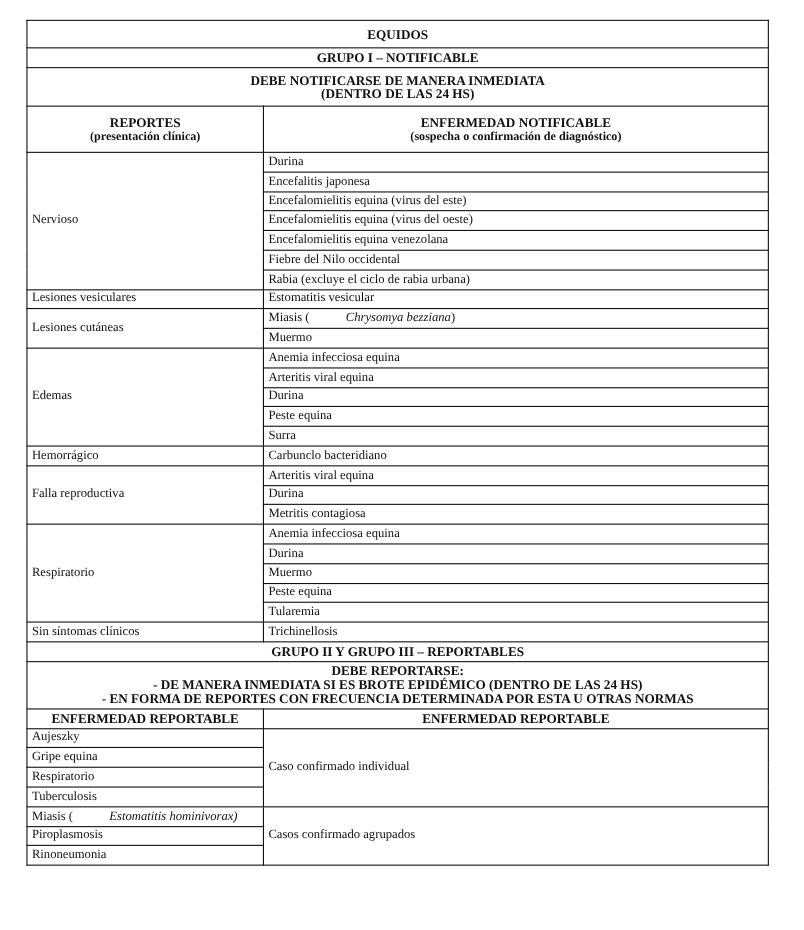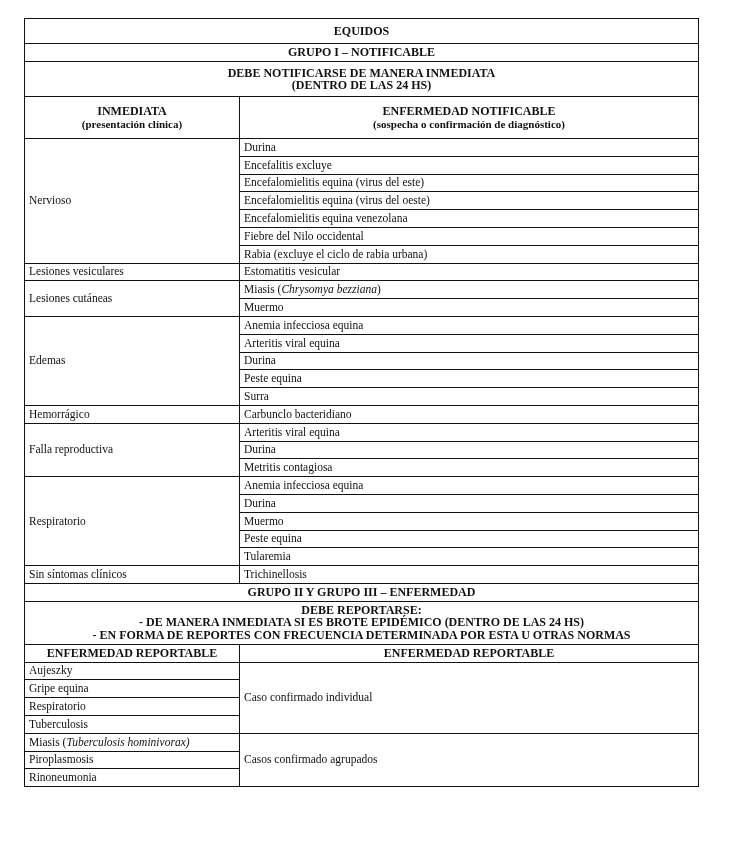--- a/index.html
+++ b/index.html
@@ -13,21 +13,21 @@
   col.c2 { width: 459px; }
   .hdr { text-align: center; font-weight: bold; font-size: 12px; margin-top: 28px; }
   .sub { font-size: 11px; }
   .h26 { height: 24px; }
   .h19 { height: 17px; }
   .h36 { height: 34px; }
   .h43 { height: 41px; }
   .h18 { height: 16.8px; }
   .h44 { height: 42px; }
   .center { text-align: left; }
-  i { font-style: italic; }
+  i { font-style: italic; margin-left: 33px; }
   .multi { line-height: 12.5px; }
 </style>
 </head>
 <body>
 
 <table>
   <colgroup>
       <col class="c1">
       <col class="c2">
     </colgroup>
@@ -39,35 +39,35 @@
     <td colspan="2" class="hdr h19">GRUPO I – NOTIFICABLE</td>
   </tr>
   <tr>
     <td colspan="2" class="hdr h36 multi">
       <div>DEBE NOTIFICARSE DE MANERA INMEDIATA</div>
       <div>(DENTRO DE LAS 24 HS)</div>
     </td>
   </tr>
   <tr>
     <td class="hdr h43 multi">
-      <div>INMEDIATA</div>
+      <div>REPORTES</div>
       <div class="sub">(presentación clínica)</div>
     </td>
     <td class="hdr h43 multi">
       <div>ENFERMEDAD NOTIFICABLE</div>
       <div class="sub">(sospecha o confirmación de diagnóstico)</div>
     </td>
   </tr>
 
   <tr class="h18">
     <td rowspan="7">Nervioso</td>
     <td class="h18">Durina</td>
   </tr>
   <tr class="h18">
-        <td class="h18">Encefalitis excluye</td>
+        <td class="h18">Encefalitis japonesa</td>
       </tr>
   <tr class="h18">
         <td class="h18">Encefalomielitis equina (virus del este)</td>
       </tr>
   <tr class="h18">
         <td class="h18">Encefalomielitis equina (virus del oeste)</td>
       </tr>
   <tr class="h18">
         <td class="h18">Encefalomielitis equina venezolana</td>
       </tr>
@@ -140,21 +140,21 @@
   <tr class="h18">
         <td class="h18">Tularemia</td>
       </tr>
 
   <tr class="h18">
     <td class="h18">Sin síntomas clínicos</td>
     <td class="h18">Trichinellosis</td>
   </tr>
 
   <tr>
-    <td colspan="2" class="hdr h18">GRUPO II Y GRUPO III – ENFERMEDAD</td>
+    <td colspan="2" class="hdr h18">GRUPO II Y GRUPO III – REPORTABLES</td>
   </tr>
   <tr>
     <td colspan="2" class="hdr h44 multi">
       <div>DEBE REPORTARSE:</div>
       <div>- DE MANERA INMEDIATA SI ES BROTE EPIDÉMICO (DENTRO DE LAS 24 HS)</div>
       <div>- EN FORMA DE REPORTES CON FRECUENCIA DETERMINADA POR ESTA U OTRAS NORMAS</div>
     </td>
   </tr>
   <tr>
     <td class="hdr h18">ENFERMEDAD REPORTABLE</td>
@@ -169,21 +169,21 @@
         <td class="h18">Gripe equina</td>
       </tr>
   <tr class="h18">
         <td class="h18">Respiratorio</td>
       </tr>
   <tr class="h18">
         <td class="h18">Tuberculosis</td>
       </tr>
 
   <tr class="h18">
-    <td class="h18"><span>Miasis (</span><i>Tuberculosis hominivorax)</i></td>
+    <td class="h18"><span>Miasis (</span><i>Estomatitis hominivorax)</i></td>
     <td rowspan="3" class="center">Casos confirmado agrupados</td>
   </tr>
   <tr class="h18">
         <td class="h18">Piroplasmosis</td>
       </tr>
   <tr class="h18">
         <td class="h18">Rinoneumonia</td>
       </tr>
 </tbody>
   </table>

